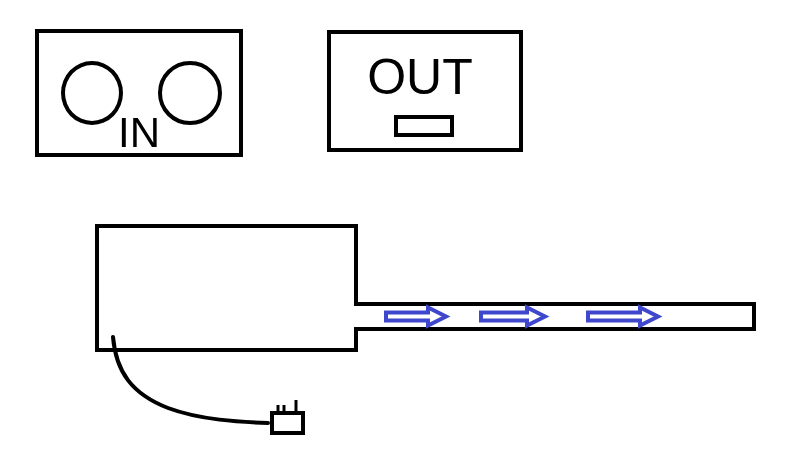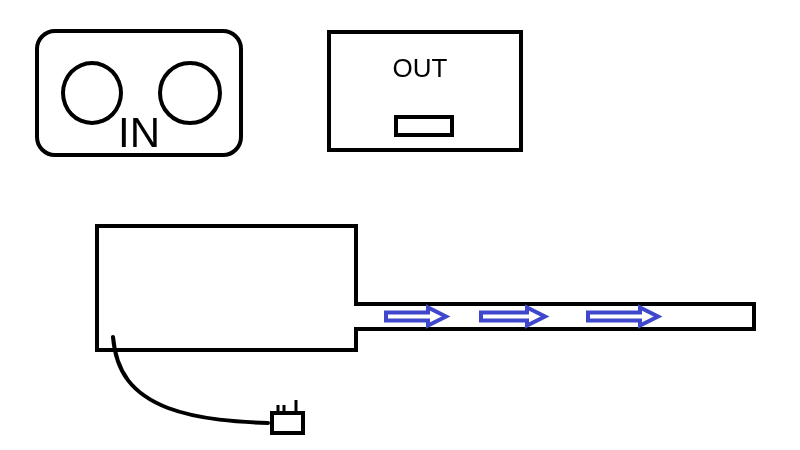--- a/index.html
+++ b/index.html
@@ -15,21 +15,21 @@
     background: #ffffff;
     overflow: hidden;
   }
   .box {
     position: absolute;
     border: 4px solid #000000;
     box-sizing: border-box;
     background: #ffffff;
   }
   
-  .in-panel   { left: 35px;  top: 29px;  width: 208px; height: 128px; border-radius: 20px; }
+  .in-panel   { left: 35px;  top: 29px;  width: 208px; height: 128px; }
   .socket {
     position: absolute;
     border: 4px solid #000000;
     border-radius: 50%;
     box-sizing: border-box;
     background: #ffffff;
   }
   .socket-1 { left: 22px; top: 28px; width: 62px; height: 64px; }
   .socket-2 { left: 119px; top: 28px; width: 64px; height: 64px; }
   .in-label {
@@ -37,23 +37,23 @@
     left: 60px; top: 78px; width: 80px;
     text-align: center;
     font-size: 42px;
     line-height: 44px;
     color: #000000;
   }
   
   .out-panel  { left: 327px; top: 30px;  width: 196px; height: 122px; }
   .out-label {
     position: absolute;
-    left: 0; top: 14px; width: 178px;
+    left: 0; top: 23px; width: 178px;
     text-align: center;
-    font-size: 26px;
+    font-size: 50px;
     line-height: 40px;
     color: #000000;
   }
   .outlet-slot {
     position: absolute;
     left: 63px; top: 81px; width: 60px; height: 22px;
     border: 4px solid #000000;
     box-sizing: border-box;
     background: #ffffff;
   }

